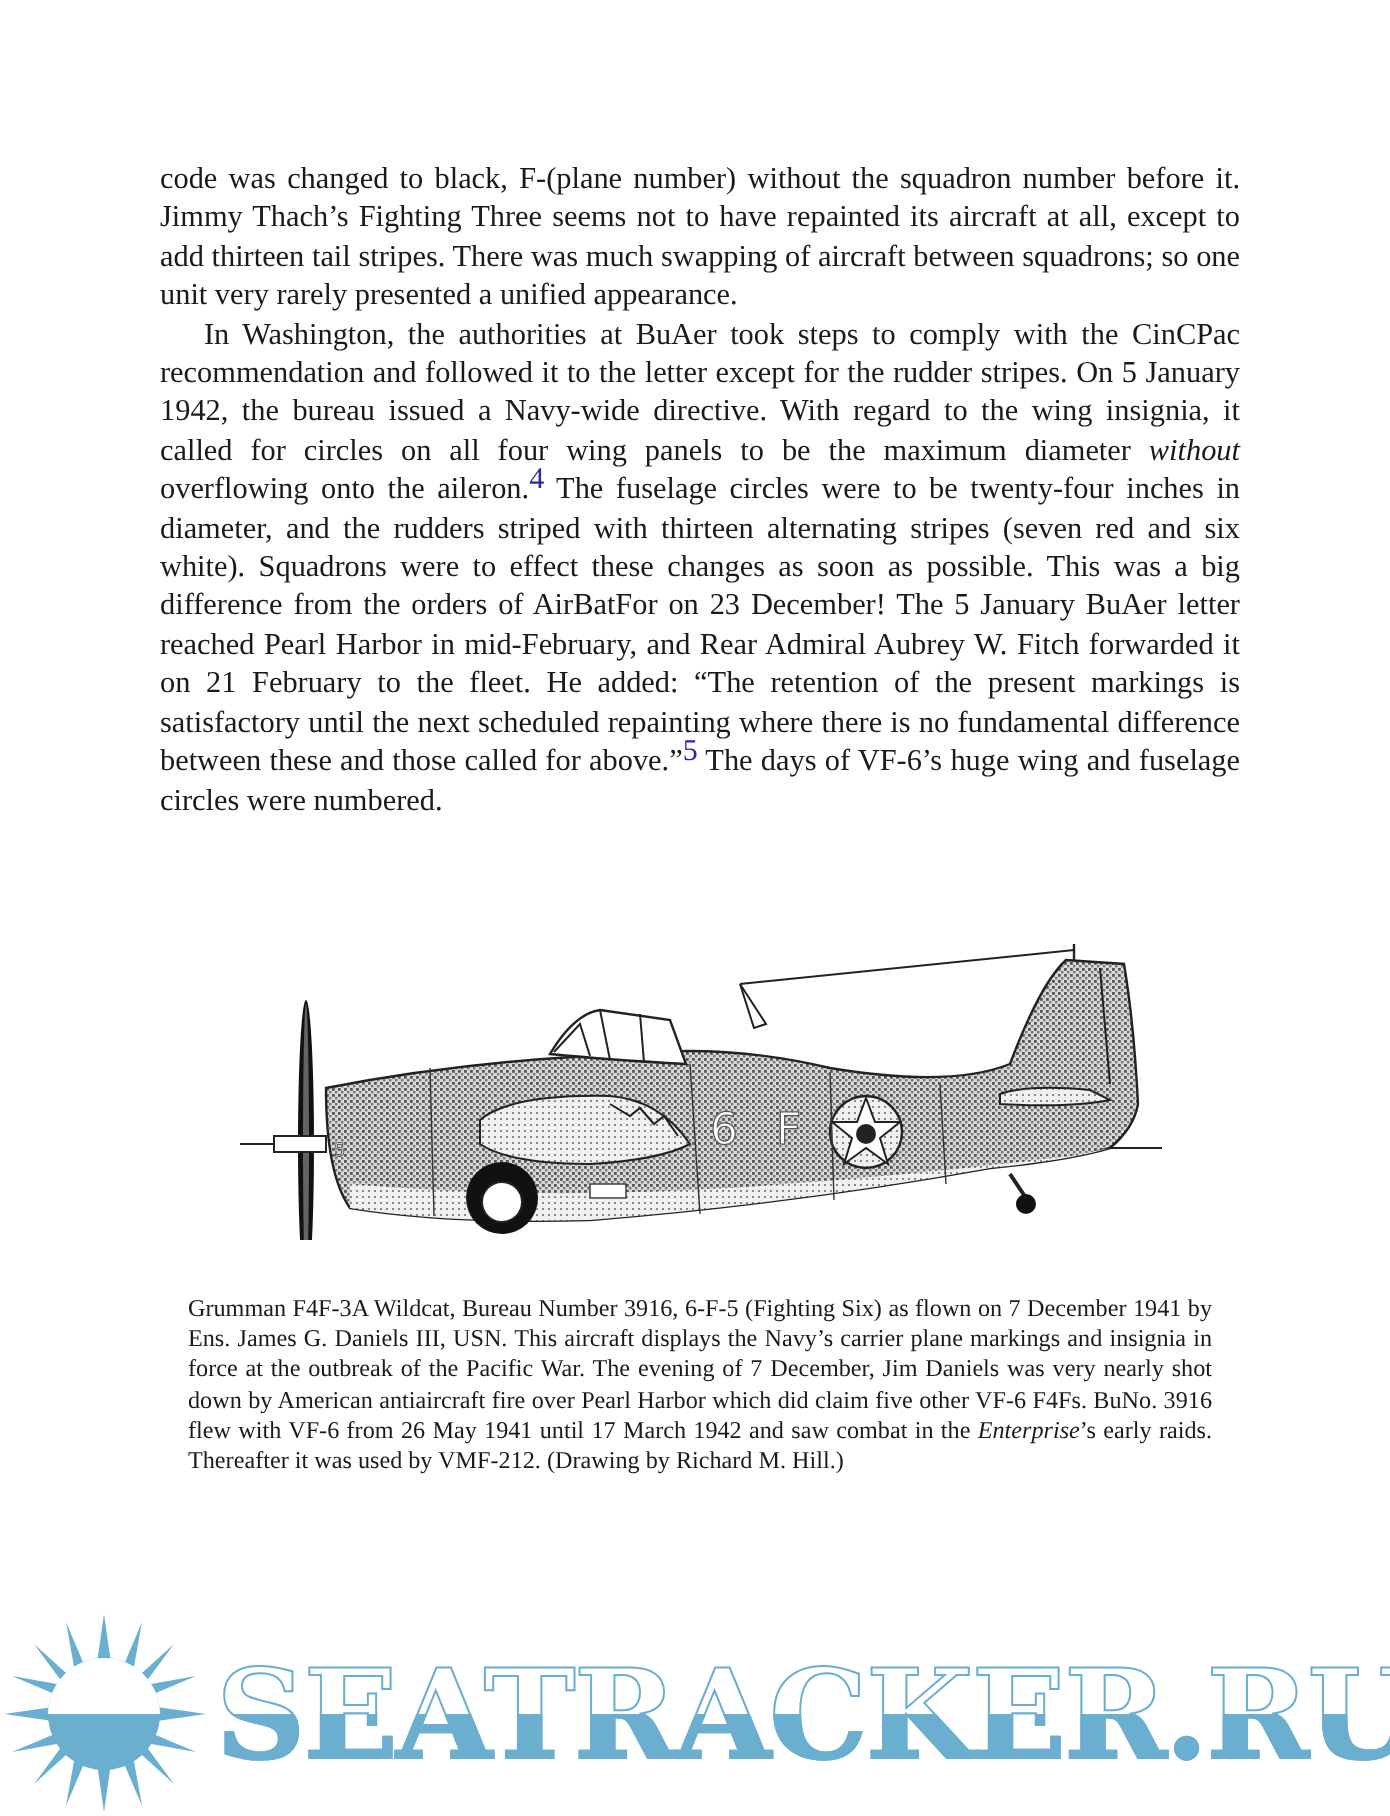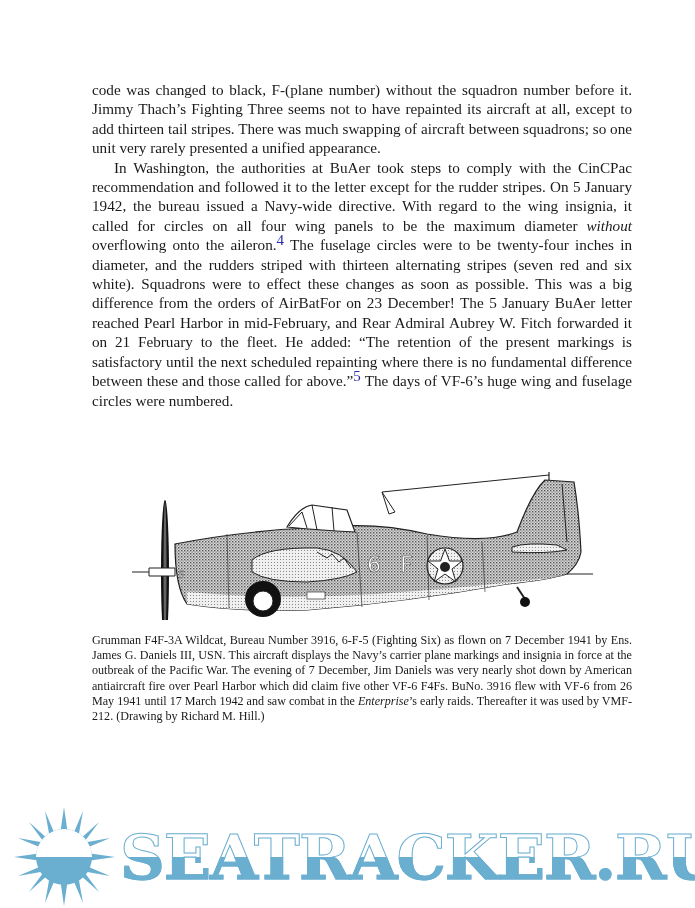--- a/index.html
+++ b/index.html
@@ -1,32 +1,32 @@
 <!DOCTYPE html>
 <html><head>
 <meta charset="utf-8">
 <style>
   html, body { margin: 0; padding: 0; background: #ffffff; }
   body { width: 695px; height: 908px; position: relative; overflow: hidden; }
-  .page { position: absolute; left: 12px; top: 0; width: 671px; height: 908px; }
+  .page { position: absolute; left: 0; top: 0; width: 671px; height: 908px; }
   .body-text {
     position: absolute; left: 80px; top: 80px; width: 540px;
     font-family: "Liberation Serif", serif; font-size: 15.2px; line-height: 19.4px;
     color: #1a1a1a; text-align: justify;
   }
   .body-text p { margin: 0; }
   .body-text p.indent { text-indent: 22px; }
   .fn { color: #2a2aa8; font-size: 15px; vertical-align: 5px; line-height: 0; }
   .figure { position: absolute; left: 115px; top: 472px; width: 470px; height: 148px; }
   .caption {
     position: absolute; left: 80px; top: 633px; width: 540px;
     font-family: "Liberation Serif", serif; font-size: 12.1px; line-height: 15.2px;
     color: #1a1a1a; text-align: justify;
   }
-  .caption p { margin: 0; }
+  .caption p { margin: 14px; }
   .watermark { position: absolute; left: 0; top: 805px; width: 695px; height: 103px; text-align: center; }
   .wm-text {
     position: absolute; left: 108px; top: 22px;
     font-family: "DejaVu Serif", serif; font-weight: bold; font-size: 62px; letter-spacing: -1px;
     color: #6aaed0; -webkit-text-stroke: 1px #6aaed0; line-height: 62px;
     background: linear-gradient(#ffffff 0%, #ffffff 48%, #6aaed0 48%, #6aaed0 100%);
     -webkit-background-clip: text; background-clip: text; -webkit-text-fill-color: transparent;
   }
 </style>
 </head>

